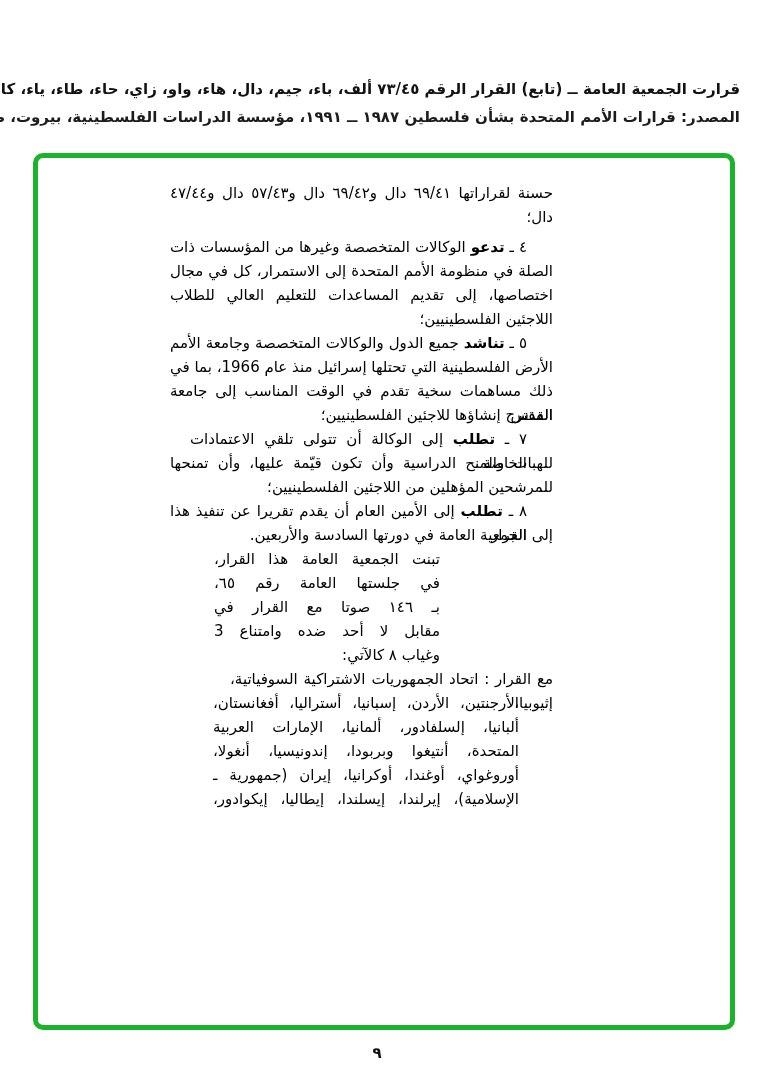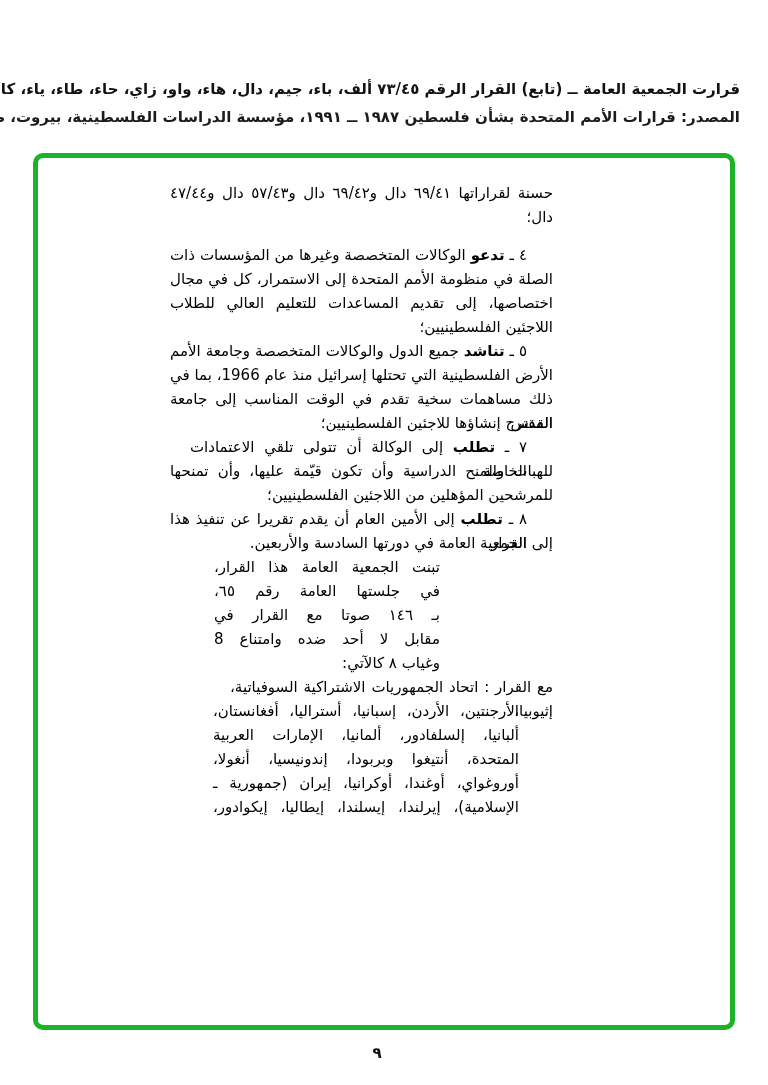--- a/index.html
+++ b/index.html
@@ -51,21 +51,21 @@
 
   <div class="hdr-source" lang="ar" dir="rtl">المصدر: قرارات الأمم المتحدة بشأن فلسطين ١٩٨٧ ــ ١٩٩١، مؤسسة الدراسات الفلسطينية، بيروت، ط ١، ١٩٩٥، مج ٤، ص ٢٠٦ ــ ٢٢٠'</div>
 
   <div class="frame"></div>
 
   <div class="text-col" id="text-column" lang="ar" dir="rtl">
       <div class="tblock">
         <div class="tline just"><span>حسنة لقراراتها ٦٩/٤١ دال و٦٩/٤٢ دال و٥٧/٤٣ دال و٤٧/٤٤</span></div>
         <div class="tline"><span>دال؛</span></div>
       </div>
-      <div class="tblock" style="margin-top: 14px;">
+      <div class="tblock" style="margin-top: 6px;">
         <div class="tline just" style="padding-right: 26px;"><span>٤ ـ </span><b>تدعو</b><span> الوكالات المتخصصة وغيرها من المؤسسات ذات</span></div>
         <div class="tline just"><span>الصلة في منظومة الأمم المتحدة إلى الاستمرار، كل في مجال</span></div>
         <div class="tline just"><span>اختصاصها، إلى تقديم المساعدات للتعليم العالي للطلاب</span></div>
         <div class="tline"><span>اللاجئين الفلسطينيين؛</span></div>
       </div>
       <div class="tblock">
         <div class="tline just" style="padding-right: 26px;"><span>٥ ـ </span><b>تناشد</b><span> جميع الدول والوكالات المتخصصة وجامعة الأمم</span></div>
         <div class="tline just"><span>الأرض الفلسطينية التي تحتلها إسرائيل منذ عام 1966، بما في</span></div>
         <div class="tline just"><span>ذلك مساهمات سخية تقدم في الوقت المناسب إلى جامعة القدس</span></div>
         <div class="tline"><span>المقترح إنشاؤها للاجئين الفلسطينيين؛</span></div>
@@ -76,21 +76,21 @@
         <div class="tline"><span>للمرشحين المؤهلين من اللاجئين الفلسطينيين؛</span></div>
       </div>
       <div class="tblock">
         <div class="tline just" style="padding-right: 26px;"><span>٨ ـ </span><b>تطلب</b><span> إلى الأمين العام أن يقدم تقريرا عن تنفيذ هذا القرار</span></div>
         <div class="tline"><span>إلى الجمعية العامة في دورتها السادسة والأربعين.</span></div>
       </div>
       <div class="tblock">
         <div class="tline just" style="padding-right: 113px; padding-left: 44px;"><span>تبنت الجمعية العامة هذا القرار،</span></div>
         <div class="tline just" style="padding-right: 113px; padding-left: 44px;"><span>في جلستها العامة رقم ٦٥،</span></div>
         <div class="tline just" style="padding-right: 113px; padding-left: 44px;"><span>بـ ١٤٦ صوتا مع القرار في</span></div>
-        <div class="tline just" style="padding-right: 113px; padding-left: 44px;"><span>مقابل لا أحد ضده وامتناع 8</span></div>
+        <div class="tline just" style="padding-right: 113px; padding-left: 44px;"><span>مقابل لا أحد ضده وامتناع 3</span></div>
         <div class="tline" style="padding-right: 113px; padding-left: 44px;"><span>وغياب ٨ كالآتي:</span></div>
       </div>
       <div class="tblock">
         <div class="tline just" style="padding-left: 60px;"><span>مع القرار :  اتحاد الجمهوريات الاشتراكية السوفياتية، إثيوبيا،</span></div>
         <div class="tline just" style="padding-right: 34px; padding-left: 43px;"><span>الأرجنتين، الأردن، إسبانيا، أستراليا، أفغانستان،</span></div>
         <div class="tline just" style="padding-right: 34px; padding-left: 43px;"><span>ألبانيا، إلسلفادور، ألمانيا، الإمارات العربية</span></div>
         <div class="tline just" style="padding-right: 34px; padding-left: 43px;"><span>المتحدة، أنتيغوا وبربودا، إندونيسيا، أنغولا،</span></div>
         <div class="tline just" style="padding-right: 34px; padding-left: 43px;"><span>أوروغواي، أوغندا، أوكرانيا، إيران (جمهورية ـ</span></div>
         <div class="tline just" style="padding-right: 34px; padding-left: 43px;"><span>الإسلامية)، إيرلندا، إيسلندا، إيطاليا، إيكوادور،</span></div>
       </div>

